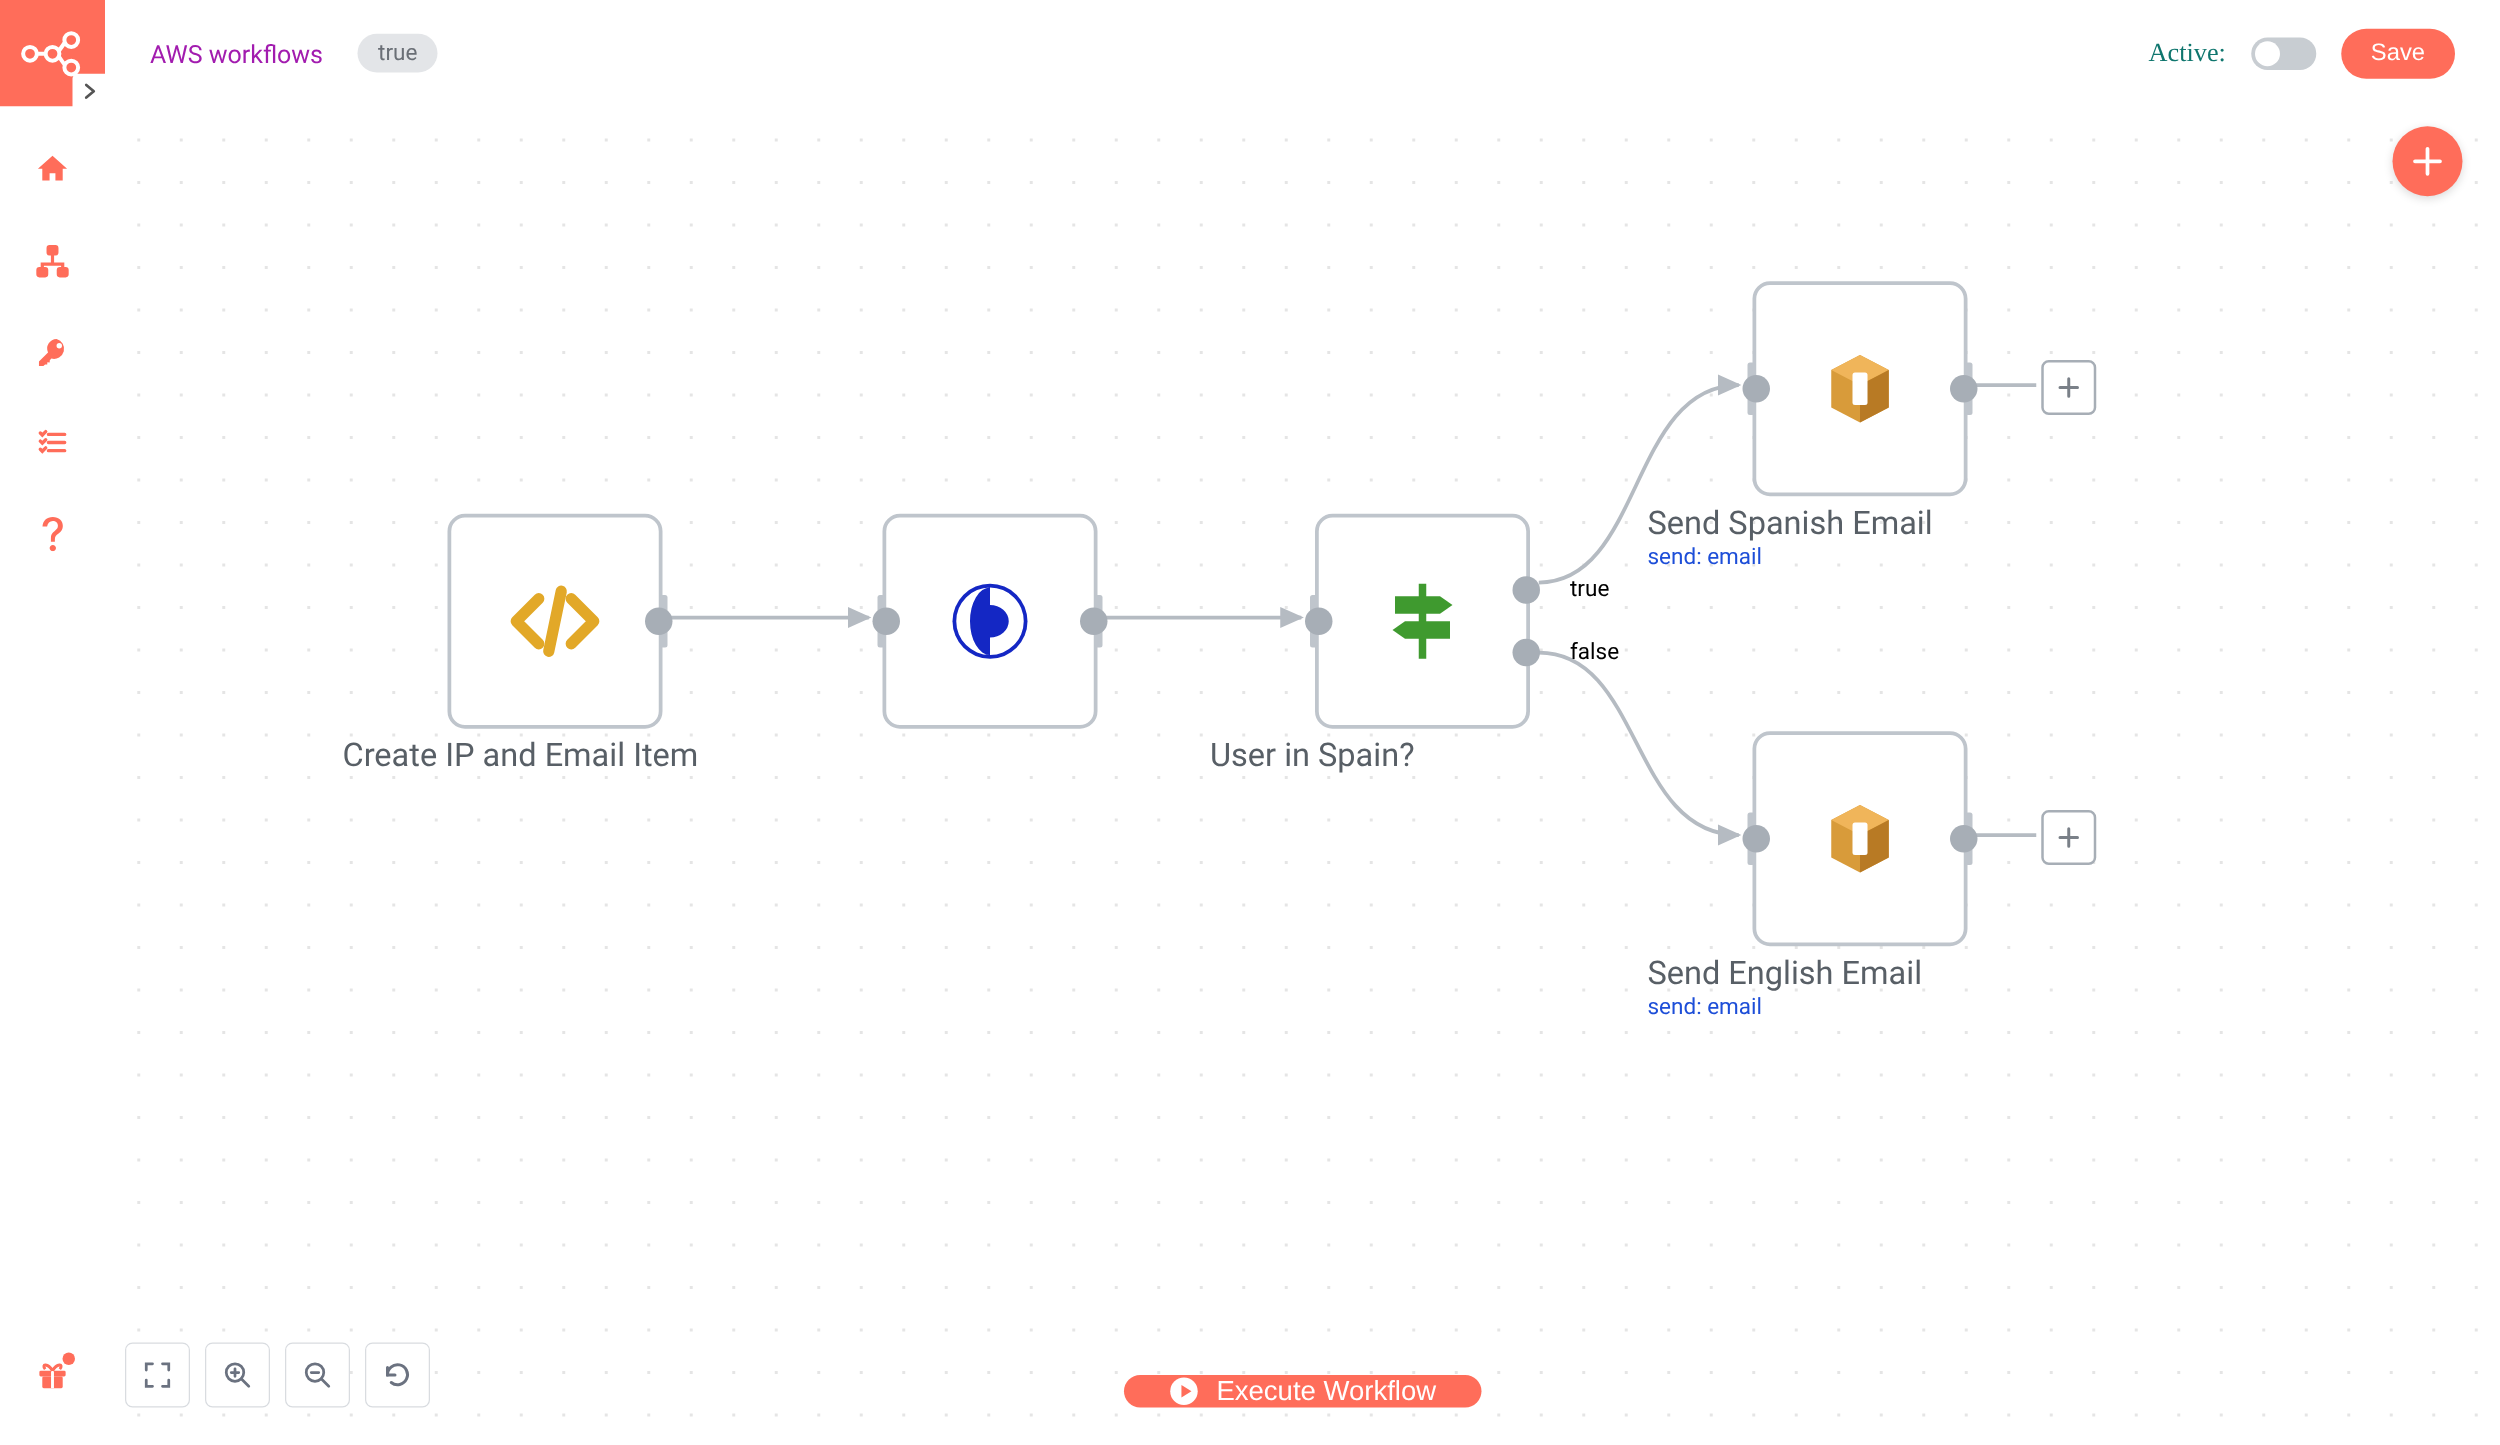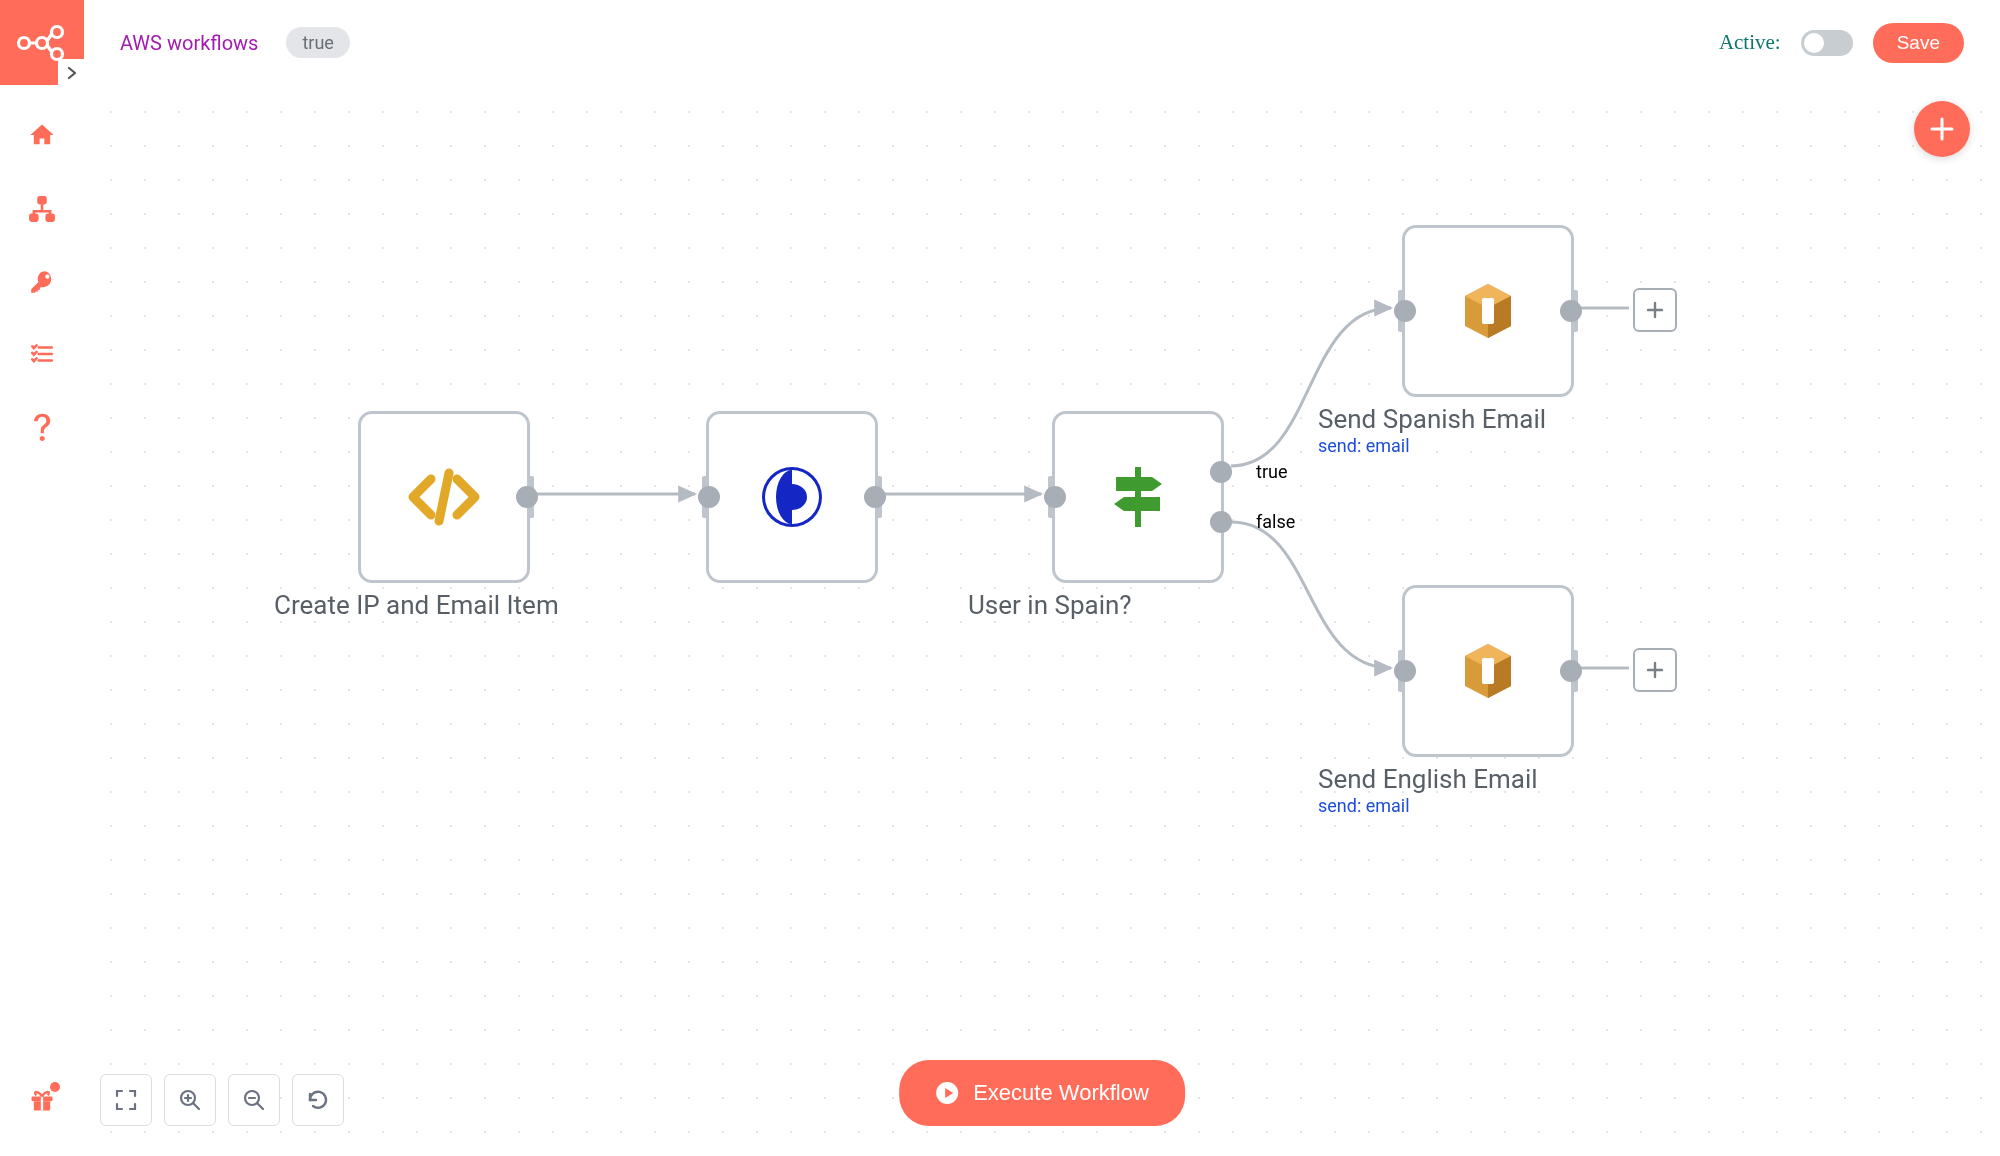--- a/index.html
+++ b/index.html
@@ -156,21 +156,21 @@
   .execute-btn {
     position: absolute;
     left: 50%; transform: translateX(-50%);
     bottom: 30px;
     background: #ff6d5a;
     color: #fff;
     border: none;
     border-radius: 30px;
     font-size: 22px;
     font-weight: 500;
-    padding: 20px 36px;
+    padding: 0 36px;
     display: flex; align-items: center; gap: 14px;
     z-index: 30;
   }
 
   
   svg.wires {
     position: absolute; left: 0; top: 0; right: 0; bottom: 0;
     pointer-events: none;
   }
   .node {

